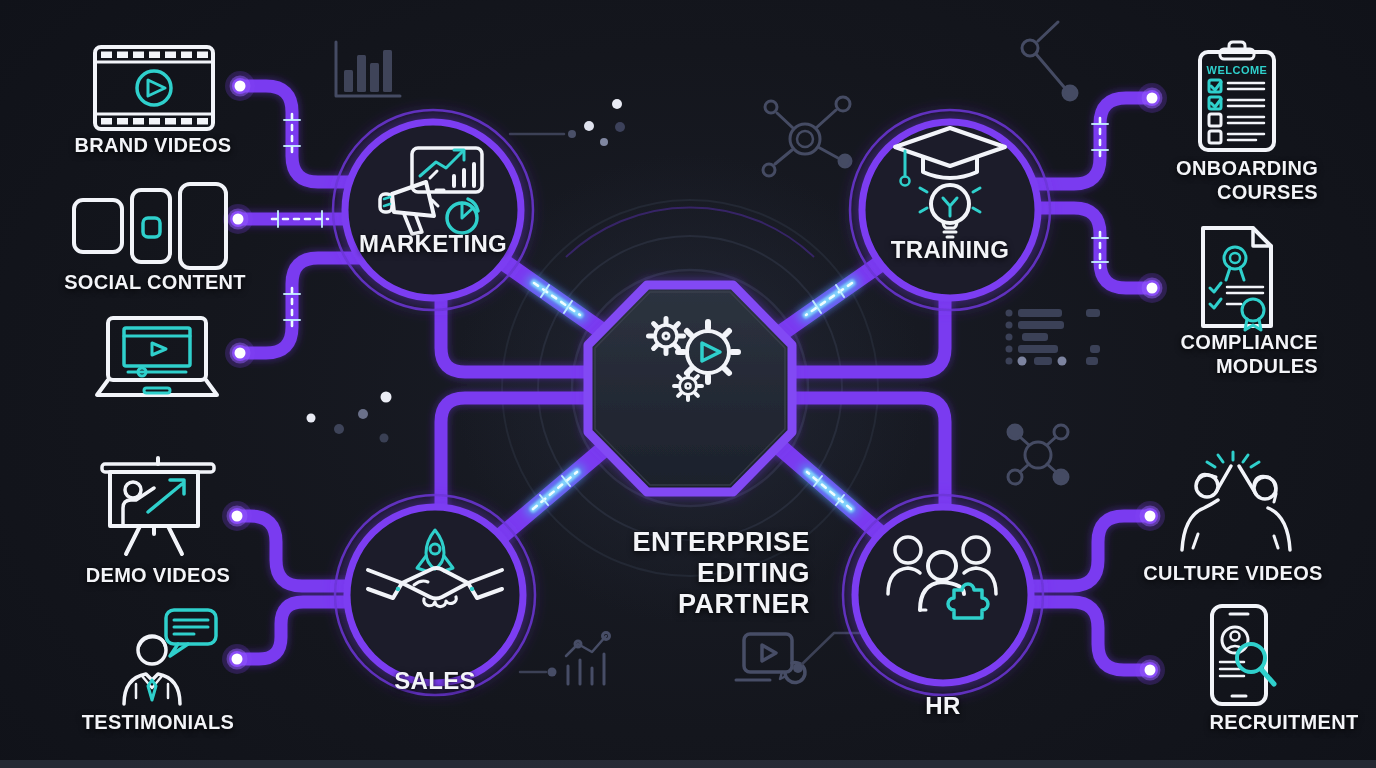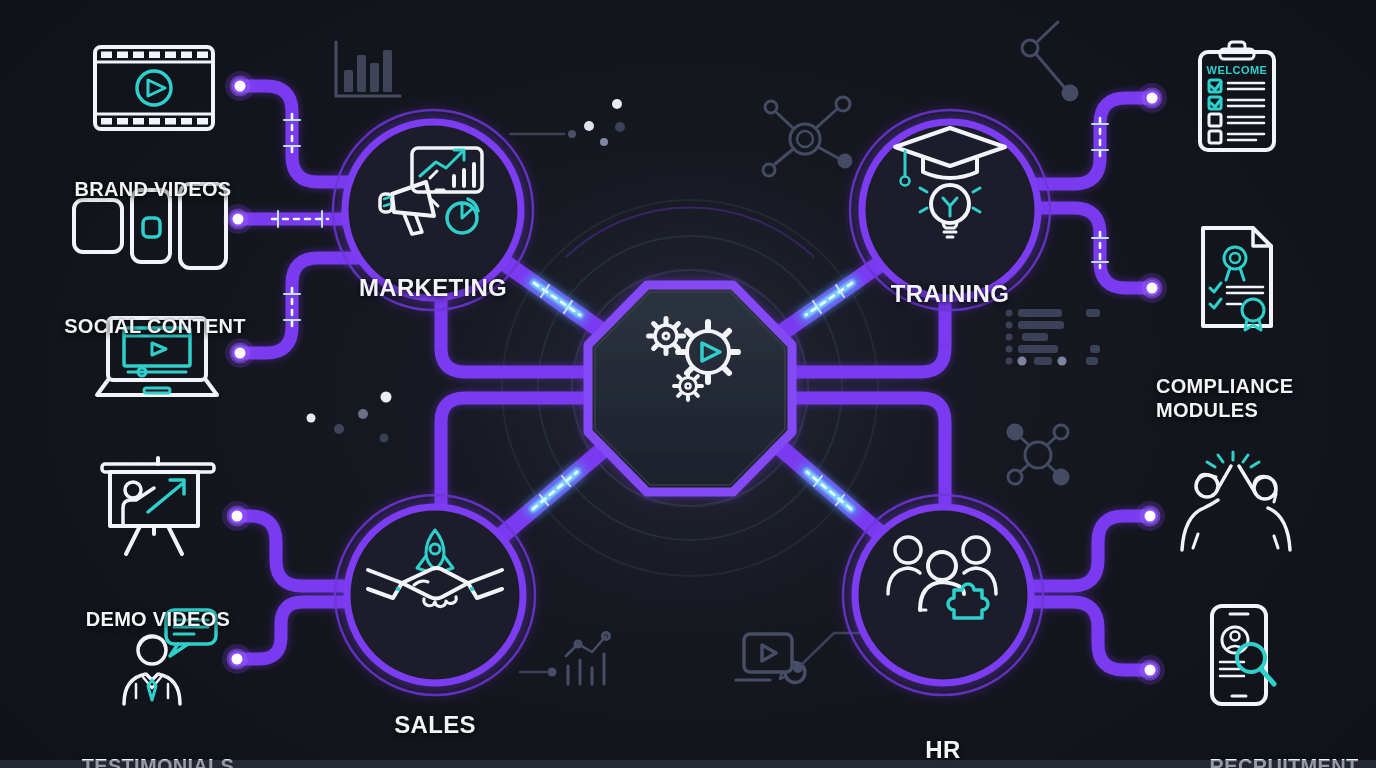--- a/index.html
+++ b/index.html
@@ -4,24 +4,23 @@
 <style>
   html,body{margin:0;padding:0;background:#0d0f15;}
   .stage{
     position:relative;width:1376px;height:768px;overflow:hidden;
     background:radial-gradient(ellipse 900px 620px at 50% 51%, #1a1d27 0%, #14161d 55%, #101219 100%);
     font-family:"Liberation Sans",sans-serif;
   }
   svg.layer{position:absolute;left:0;top:0;}
   svg.icon{position:absolute;fill:none;stroke:#f2f4f9;stroke-width:4;stroke-linecap:round;stroke-linejoin:round;overflow:visible;}
   .label{
-    position:absolute;color:#f3f4f8;font-weight:bold;text-align:left;
+    position:absolute;color:#f3f4f8;font-weight:bold;text-align:right;
     text-shadow:0 2px 6px rgba(0,0,0,.75),0 0 2px rgba(0,0,0,.45);
     letter-spacing:.3px;
-    margin-top:44px;
   }
   .s20{font-size:20px;line-height:1.18;}
   .hubL{font-size:24px;}
   .titleC{font-size:23px;line-height:1.22;letter-spacing:.5px;}
   .caption{font-size:27px;line-height:1.14;letter-spacing:.5px;}
   .nowrap{white-space:nowrap;}
   .cx{transform:translateX(-50%);}
   .bottom-band{position:absolute;left:0;right:0;bottom:0;height:8px;background:#3a3f4e;opacity:.5;}
   .badge-text{font-family:"Liberation Sans",sans-serif;font-weight:bold;font-size:11px;letter-spacing:.5px;}
 </style>
@@ -454,23 +453,26 @@
     <g stroke-width="4">
       <path d="M66 74 H70 M56 84 V88 M46 74 H42 M56 64 V60 M63.1 81.1 L65.9 83.9 M48.9 81.1 L46.1 83.9 M48.9 66.9 L46.1 64.1 M63.1 66.9 L65.9 64.1"></path>
     </g>
   </svg>
 
   <div class="label s20 nowrap cx" style="left:153px;top:134px">BRAND VIDEOS</div>
   <div class="label s20 nowrap cx" style="left:155px;top:271px">SOCIAL CONTENT</div>
   <div class="label s20 nowrap cx" style="left:158px;top:564px">DEMO VIDEOS</div>
   <div class="label s20 nowrap cx" style="left:158px;top:711px">TESTIMONIALS</div>
 
+  <div class="label s20" style="left:1156px;top:157px;width:162px">ONBOARDING COURSES</div>
   <div class="label s20" style="left:1156px;top:331px;width:162px">COMPLIANCE MODULES</div>
+  <div class="label s20 nowrap cx" style="left:1233px;top:562px">CULTURE VIDEOS</div>
   <div class="label s20 nowrap cx" style="left:1284px;top:711px">RECRUITMENT</div>
 
   <div class="label hubL nowrap cx" style="left:433px;top:230px">MARKETING</div>
   <div class="label hubL nowrap cx" style="left:950px;top:236px">TRAINING</div>
   <div class="label hubL nowrap cx" style="left:435px;top:667px">SALES</div>
   <div class="label hubL nowrap cx" style="left:943px;top:692px">HR</div>
 
+  <div class="label caption" style="left:570px;top:527px;width:240px">ENTERPRISE EDITING PARTNER</div>
 
   <div class="bottom-band"></div>
 </div>
 
 </body></html>

